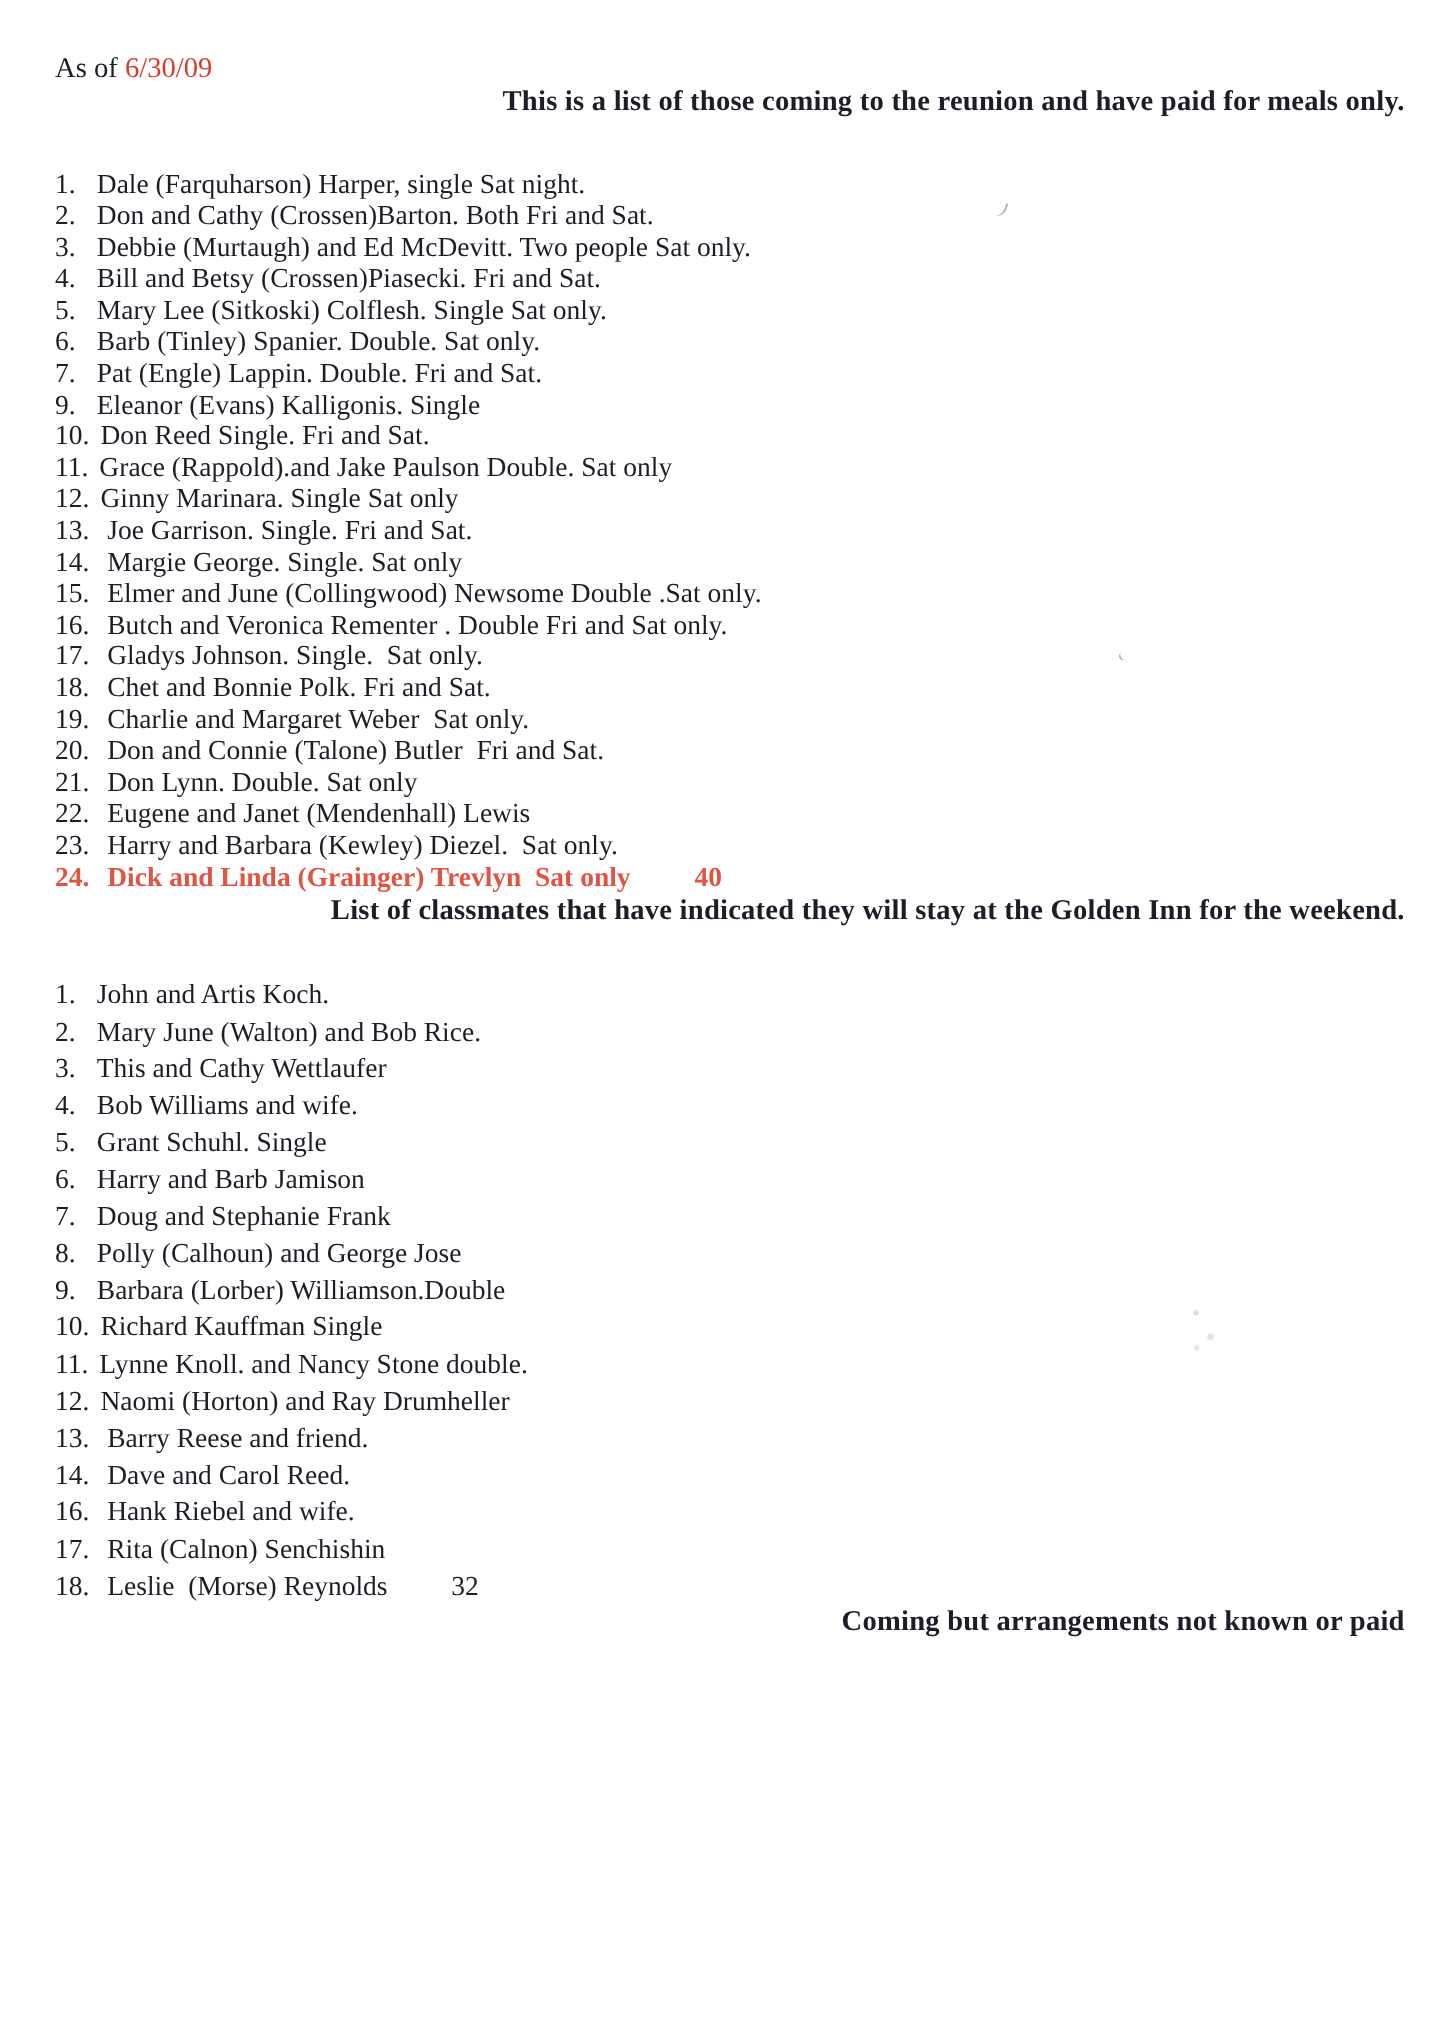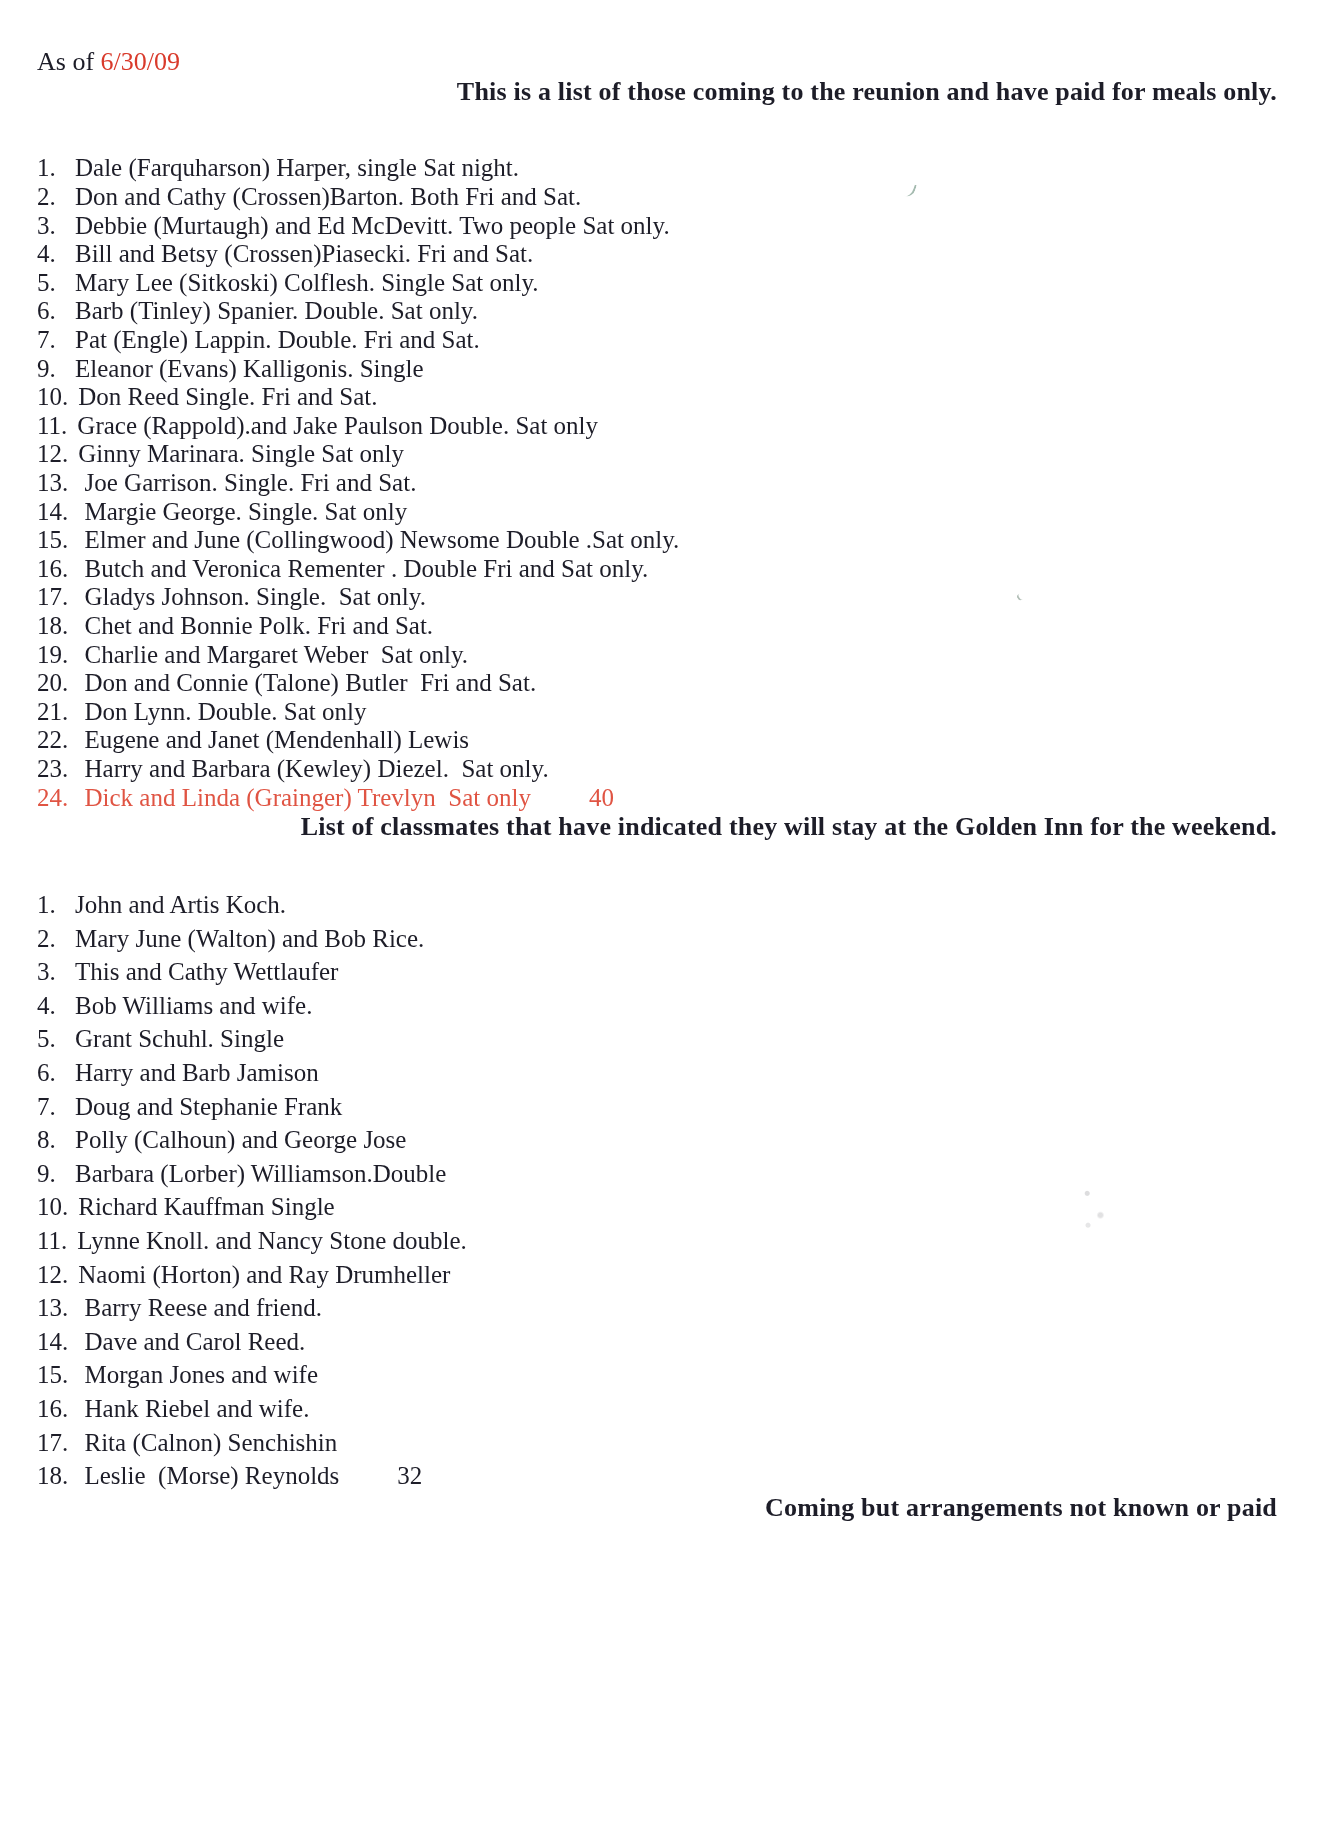--- a/index.html
+++ b/index.html
@@ -13,21 +13,21 @@
     position: relative;
     overflow: hidden;
     font-family: "Liberation Serif", "DejaVu Serif", serif;
     color: #1d1d28;
   }
   .page {
     position: absolute;
     top: 0; left: 0;
     width: 1317px;
     height: 1428px;
-    padding: 48px 40px 0 37px;
+    padding: 48px 40px 0 50px;
     box-sizing: border-box;
   }
   .asof {
     font-size: 26px;
     line-height: 1.1;
     white-space: pre-wrap;
   }
   .asof .date { color: #d93a2b; }
   h2.doc-heading {
     font-size: 26px;
@@ -52,21 +52,21 @@
     white-space: pre-wrap;
   }
   .doc-list .num {
     display: inline-block;
     min-width: 28px;
     margin-right: 10px;
   }
   .doc-list .count {
     margin-left: 58px;
   }
-  .doc-list .li.red { color: #e05443; }
+  .doc-list .li.red { color: #e05443; font-weight: bold; }
   
   .artifact {
     position: absolute;
     pointer-events: none;
   }
   .artifact-squiggle {
     top: 183px; left: 903px;
     width: 10px; height: 14px;
     border-right: 2px solid rgba(90, 130, 110, 0.55);
     border-radius: 0 0 70% 0;
@@ -136,21 +136,20 @@
       <div class="li"><span class="num">5.</span><span class="txt">Grant Schuhl. Single</span></div>
       <div class="li"><span class="num">6.</span><span class="txt">Harry and Barb Jamison</span></div>
       <div class="li"><span class="num">7.</span><span class="txt">Doug and Stephanie Frank</span></div>
       <div class="li"><span class="num">8.</span><span class="txt">Polly (Calhoun) and George Jose</span></div>
       <div class="li"><span class="num">9.</span><span class="txt">Barbara (Lorber) Williamson.Double</span></div>
       <div class="li"><span class="num">10.</span><span class="txt">Richard Kauffman Single</span></div>
       <div class="li"><span class="num">11.</span><span class="txt">Lynne Knoll. and Nancy Stone double.</span></div>
       <div class="li"><span class="num">12.</span><span class="txt">Naomi (Horton) and Ray Drumheller</span></div>
       <div class="li"><span class="num">13.</span><span class="txt"> Barry Reese and friend.</span></div>
       <div class="li"><span class="num">14.</span><span class="txt"> Dave and Carol Reed.</span></div>
-      <div class="li"><span class="num">15.</span><span class="txt"> Morgan Jones and wife</span></div>
       <div class="li"><span class="num">16.</span><span class="txt"> Hank Riebel and wife.</span></div>
       <div class="li"><span class="num">17.</span><span class="txt"> Rita (Calnon) Senchishin</span></div>
       <div class="li"><span class="num">18.</span><span class="txt"> Leslie  (Morse) Reynolds</span><span class="count">32</span></div>
     </div>
 
   <h2 class="doc-heading heading-3">Coming but arrangements not known or paid</h2>
 
   <div class="artifact artifact-squiggle"></div>
   <div class="artifact artifact-dot"></div>
   <div class="artifact artifact-smudge"></div>

